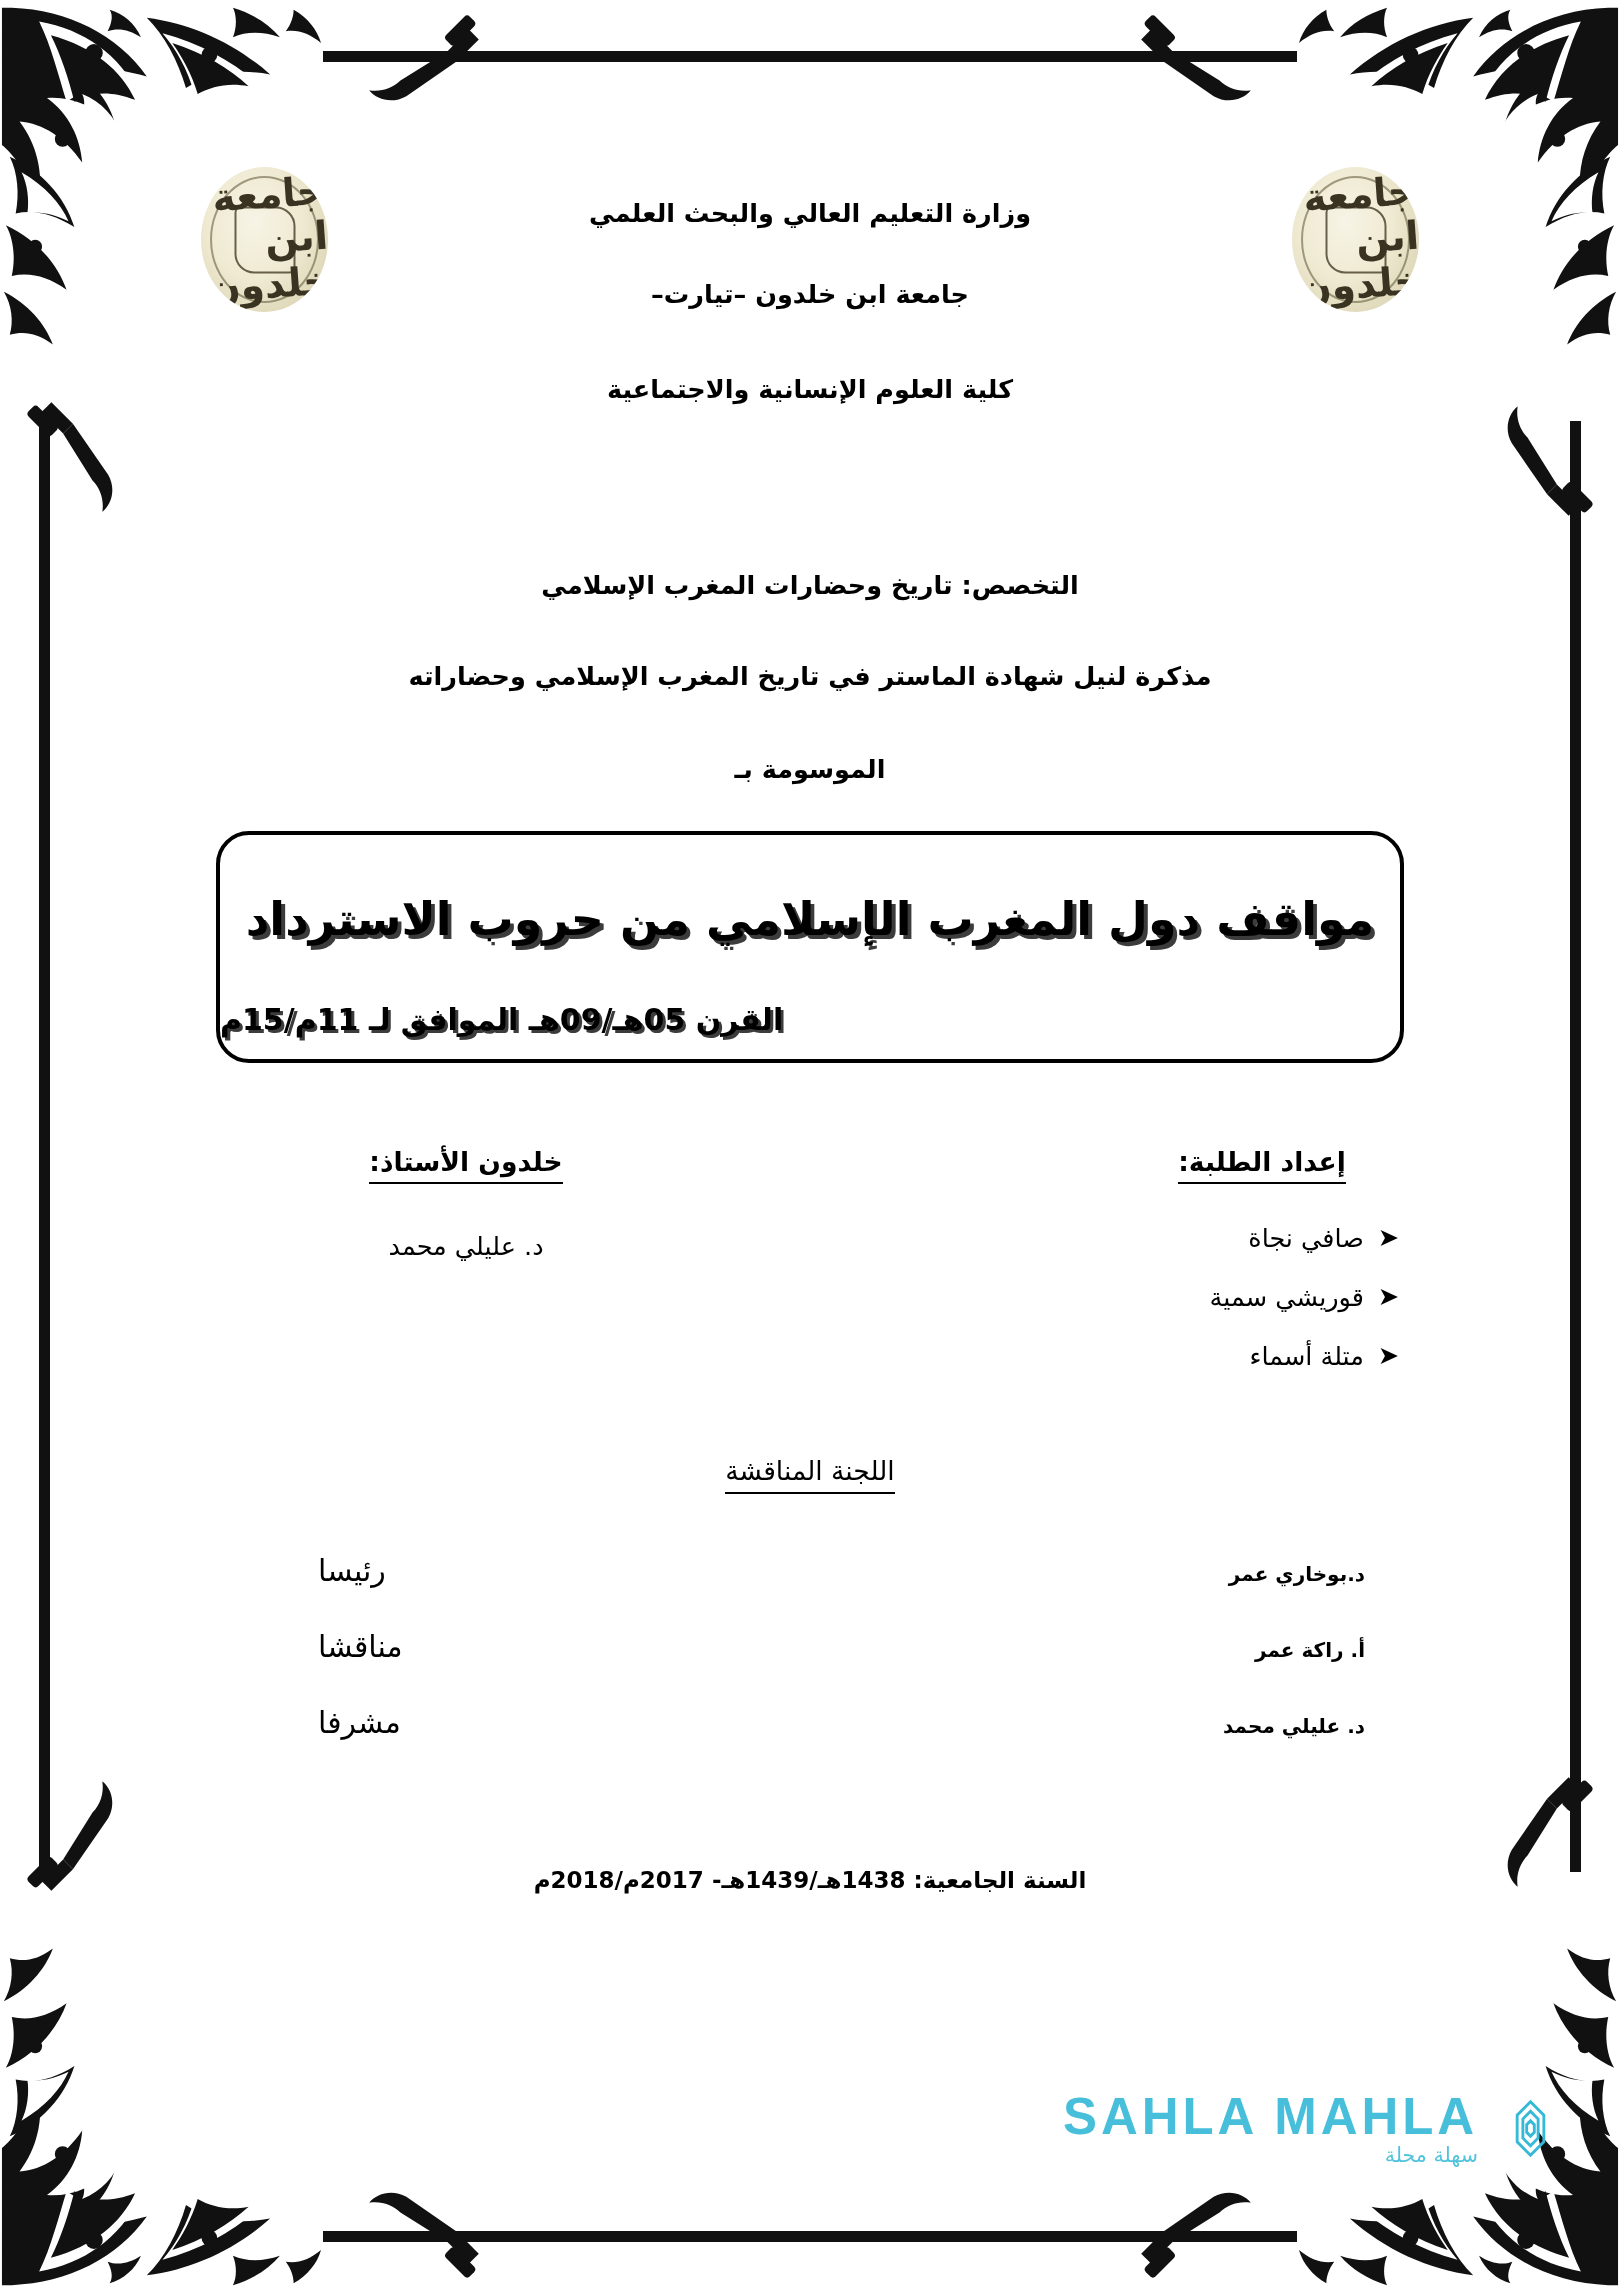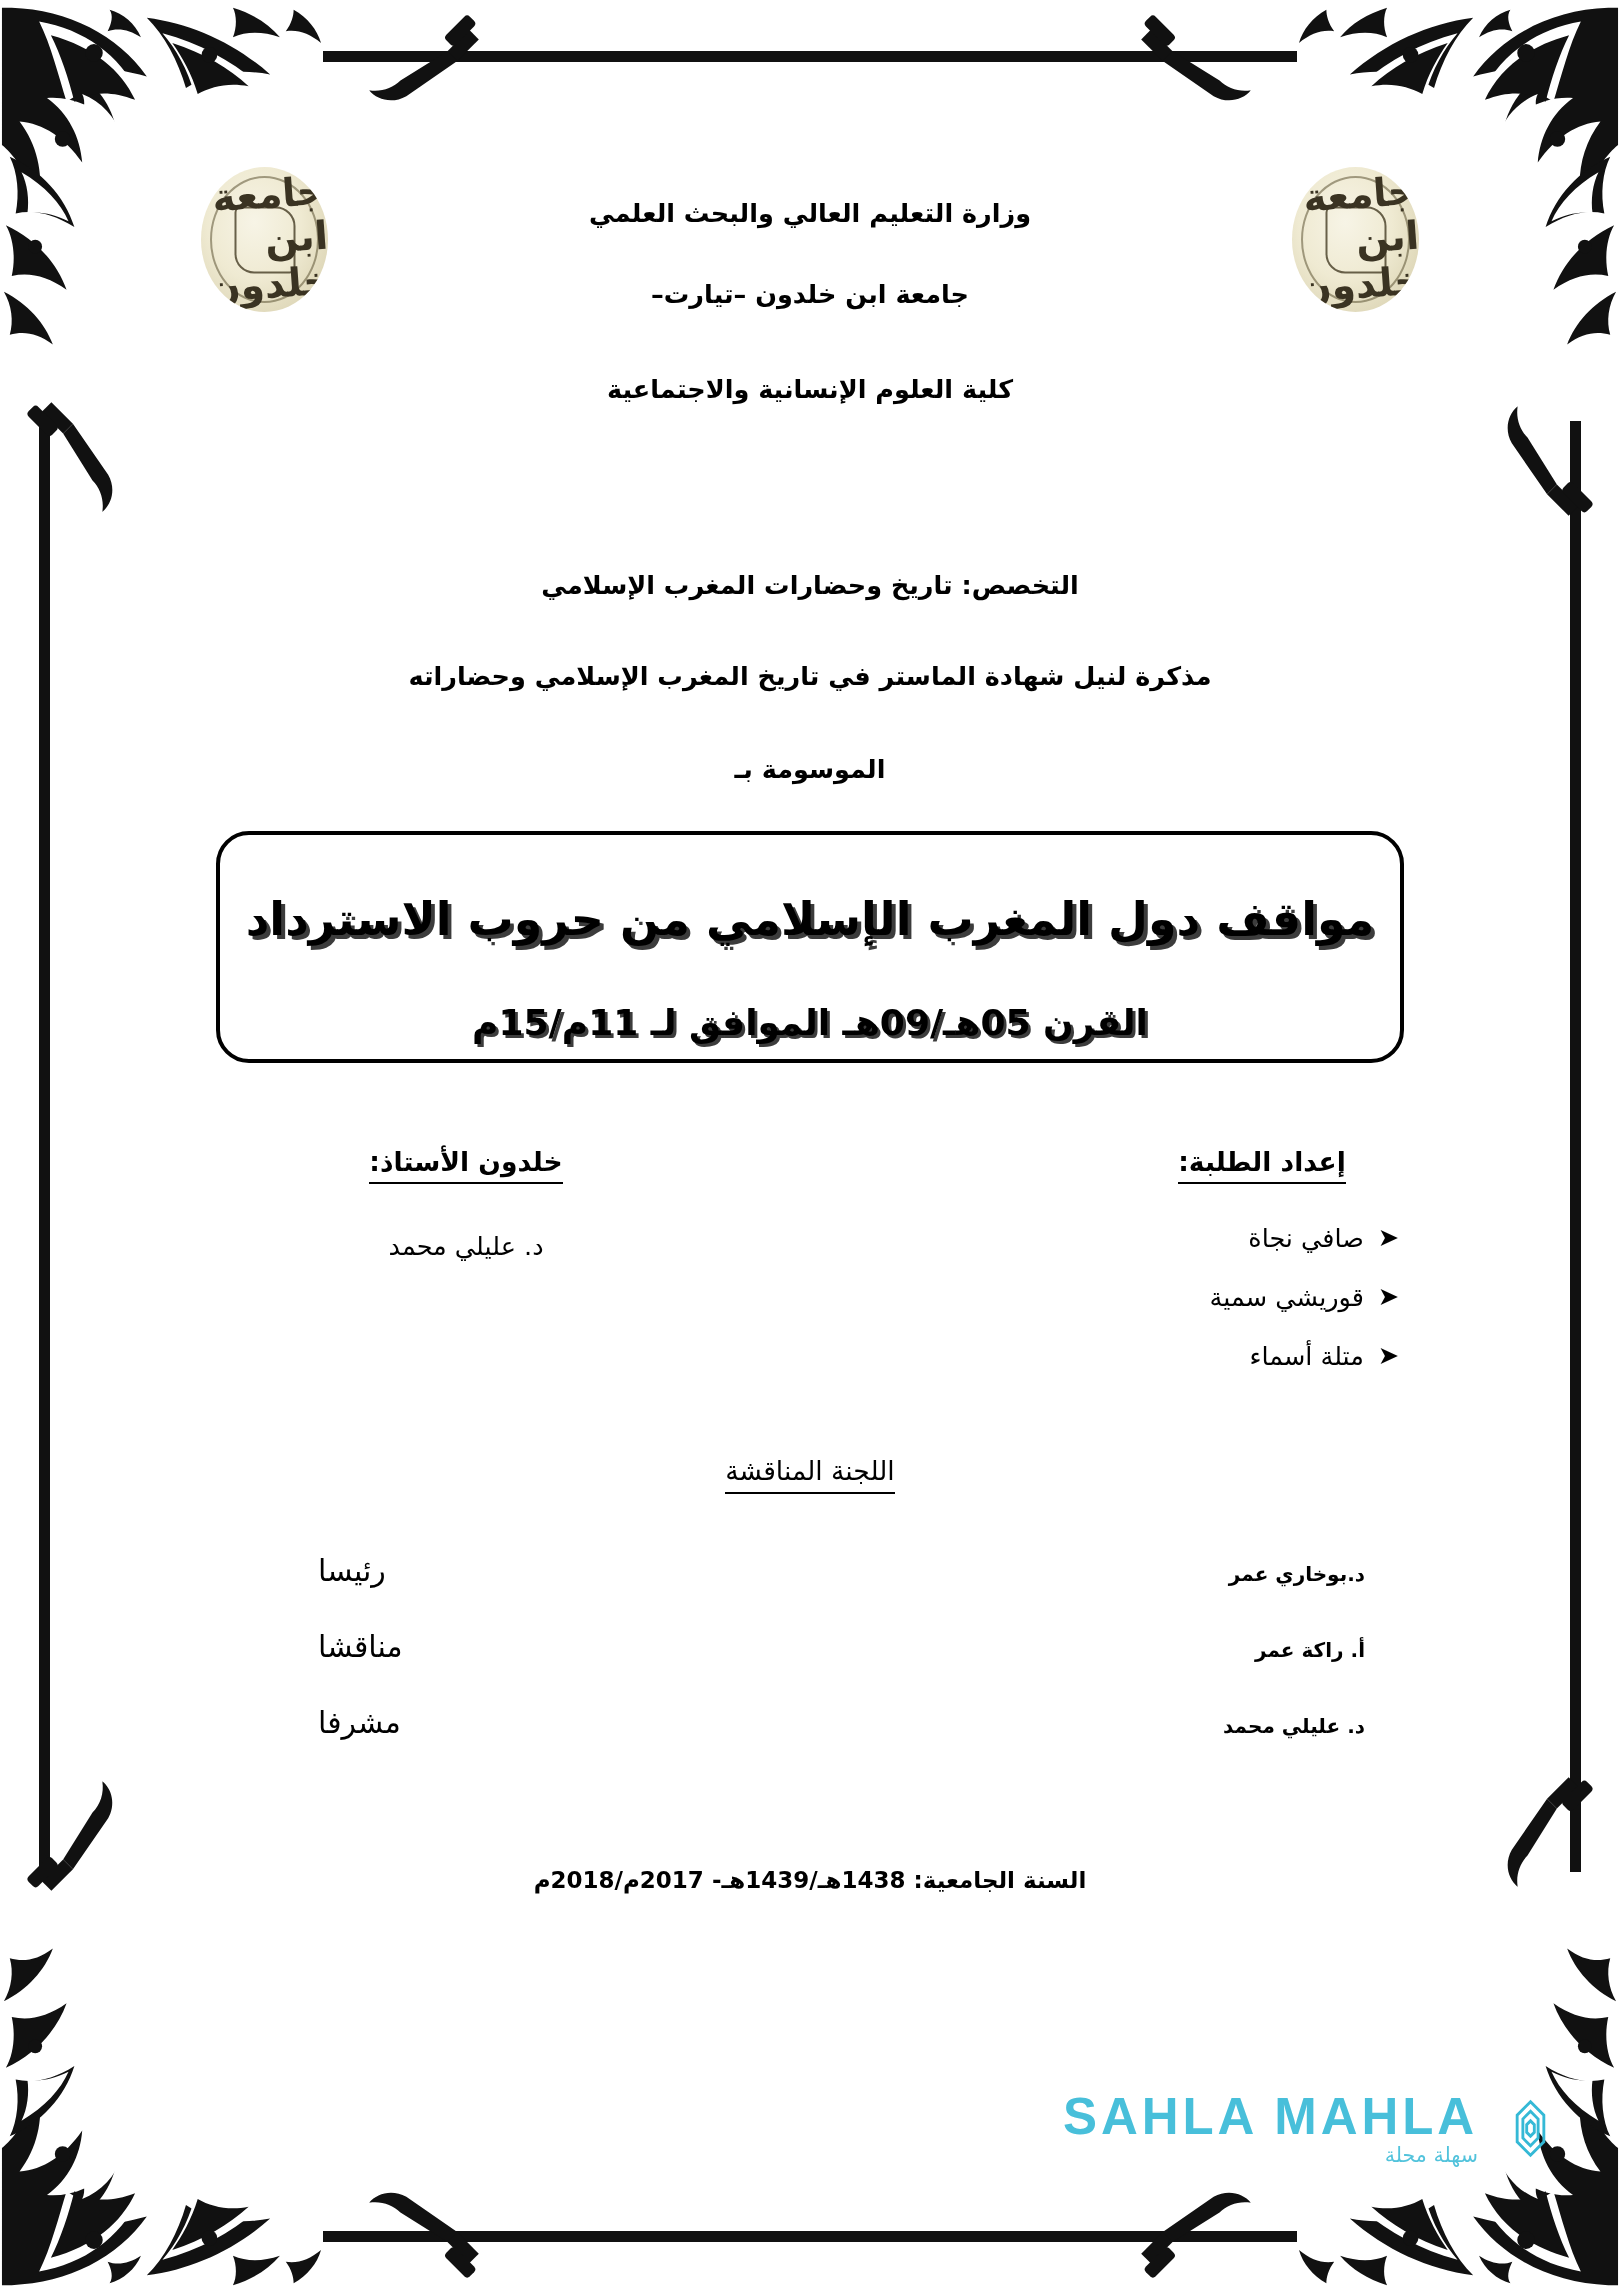--- a/index.html
+++ b/index.html
@@ -62,23 +62,23 @@
   .h6{position:absolute;top:632px;left:0;right:0;}
   .h7{position:absolute;top:725px;left:0;right:0;}
 
   
   .title-box{position:absolute;left:123px;right:123px;top:802px;height:232px;
              border:4.9px solid #000;border-radius:33px;box-sizing:border-box;}
   .title-main{position:absolute;left:0;right:0;top:57px;text-align:center;
       font-family:"DejaVu Sans","Liberation Sans",sans-serif;font-weight:700;
       font-size:46px;letter-spacing:1px;color:#000;
       text-shadow:3.9px 3.9px 0 #3c3c3c;}
-  .title-sub{position:absolute;left:0;right:0;top:167px;text-align:center;
+  .title-sub{position:absolute;left:0;right:0;top:167px;text-align:left;
       font-family:"DejaVu Sans","Liberation Sans",sans-serif;font-weight:700;
-      font-size:36px;color:#000;text-shadow:2.9px 2.9px 0 #3c3c3c;direction:rtl;}
+      font-size:30px;color:#000;text-shadow:2.9px 2.9px 0 #3c3c3c;direction:rtl;}
 
   
   .people{position:absolute;left:0;right:0;top:1117px;height:323px;}
   .col{position:absolute;top:0;}
   .col-students{right:59px;width:412px;text-align:center;}
   .col-supervisor{left:167px;width:412px;text-align:center;}
   .col-head{font-size:26.5px;font-weight:700;display:inline-block;
             border-bottom:2.9px solid #000;padding-bottom:4.9px;font-family:"DejaVu Sans","Liberation Sans",sans-serif;}
   .student-list{margin-top:39px;}
   .student-row{display:flex;align-items:center;justify-content:flex-start;

